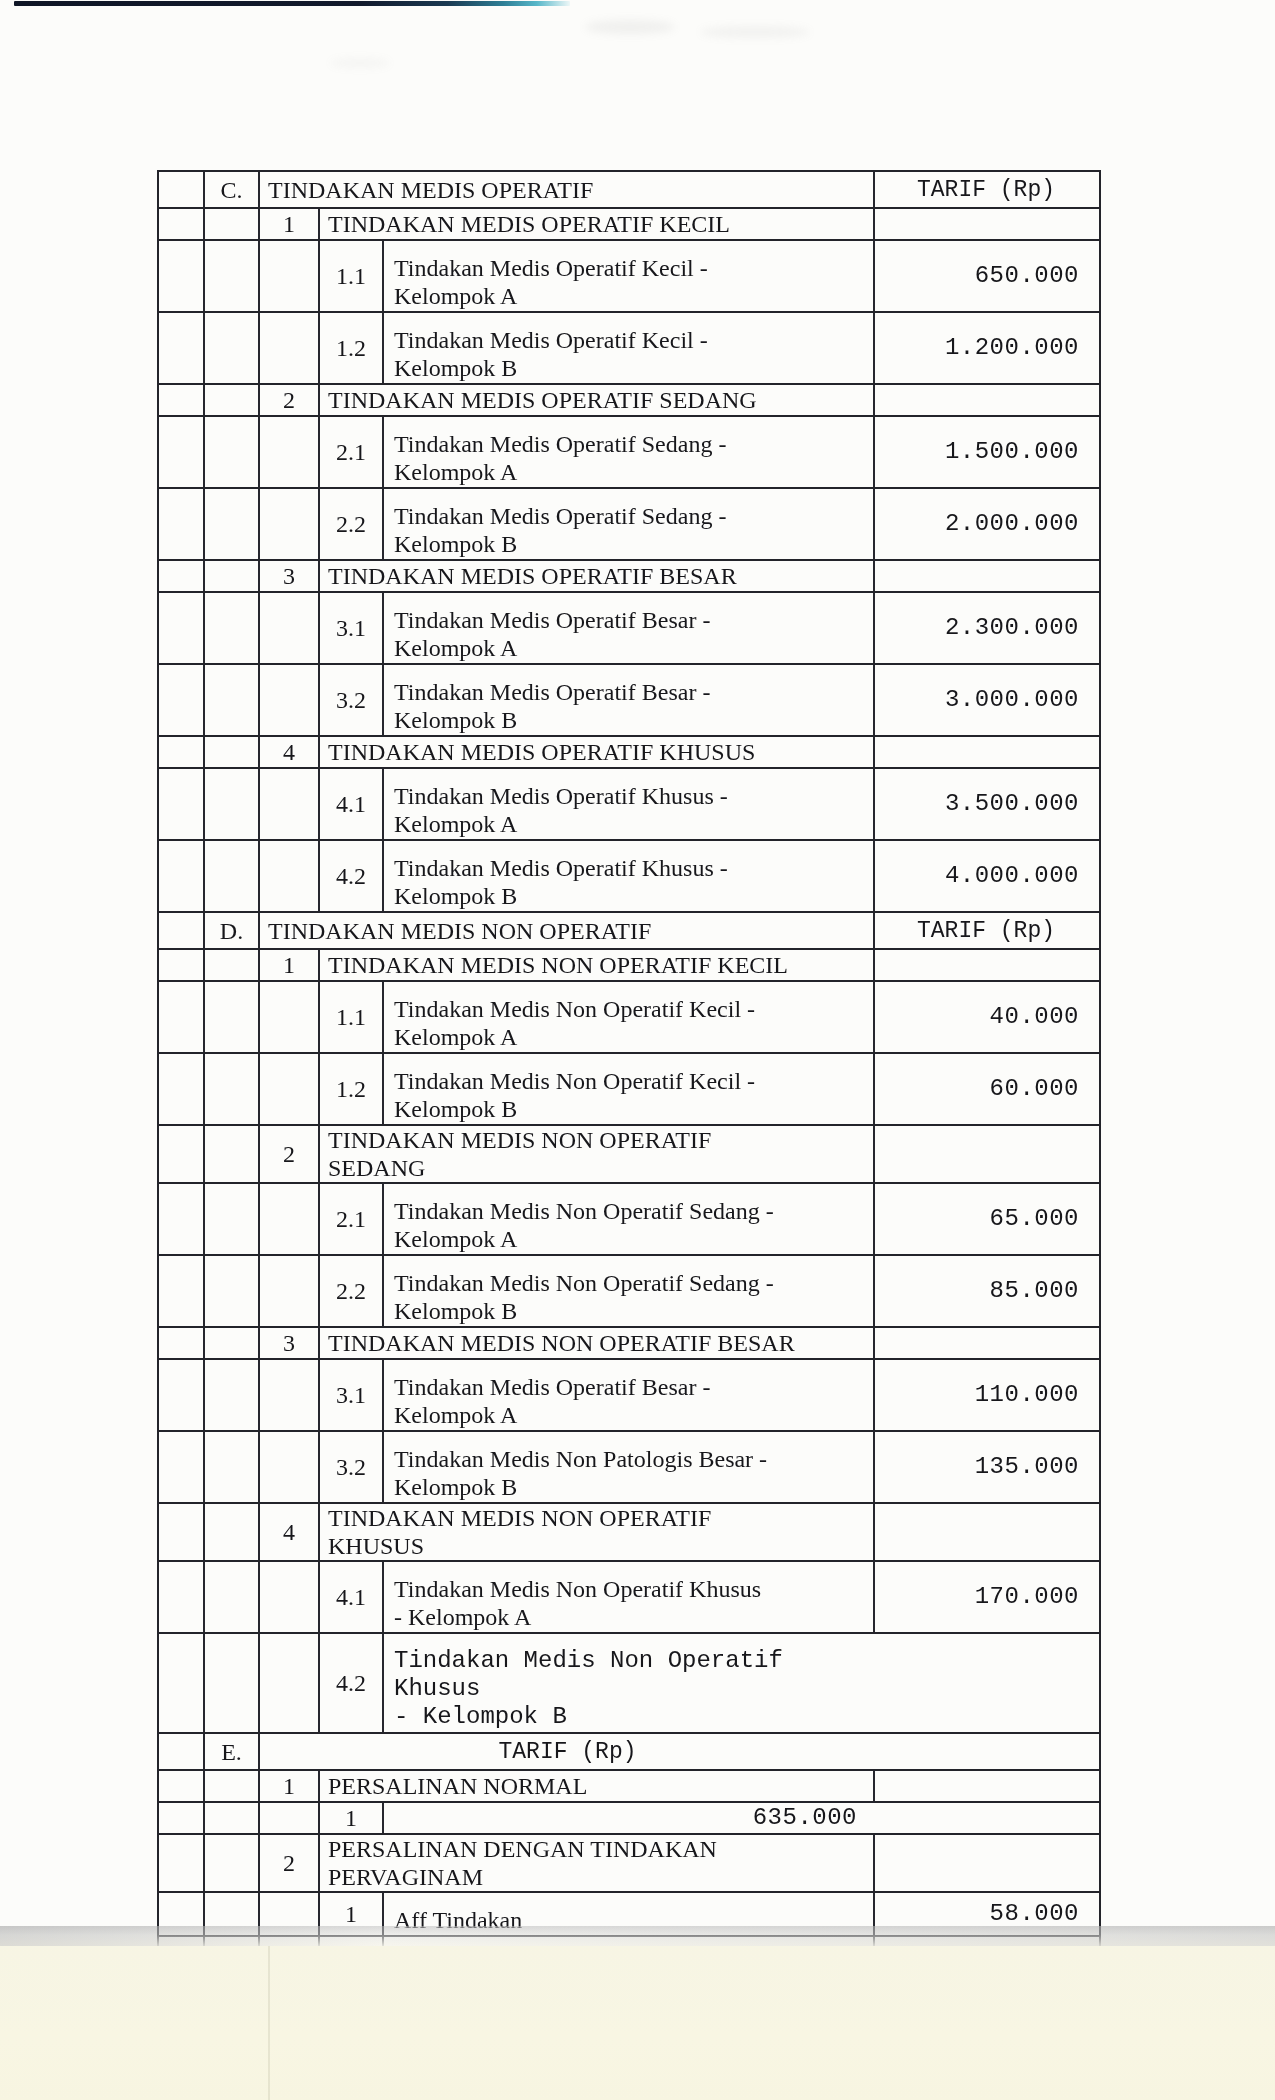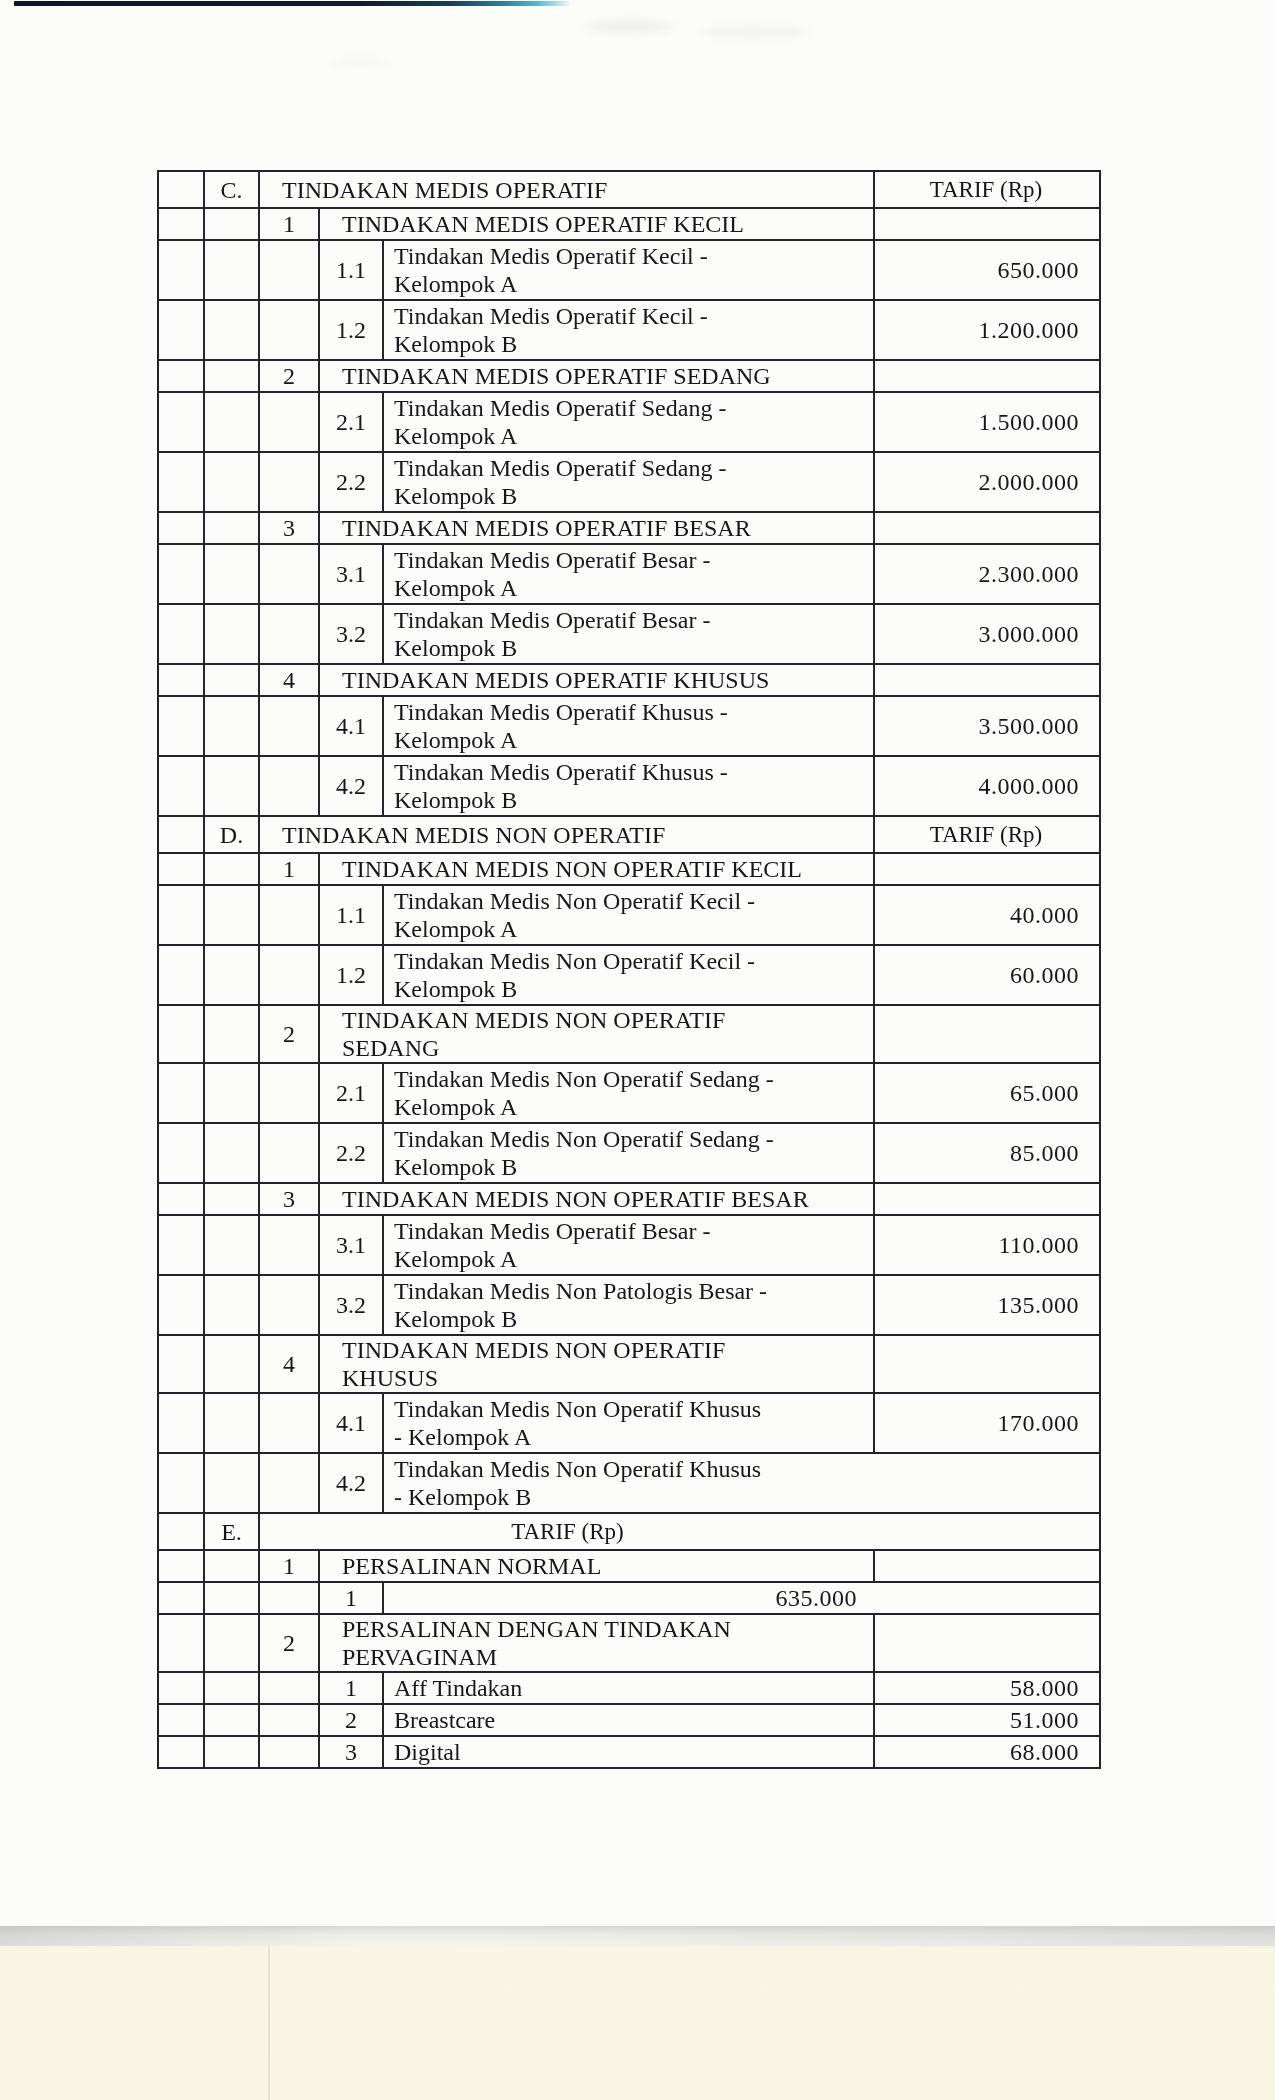--- a/index.html
+++ b/index.html
@@ -50,24 +50,24 @@
   .row.r-header{grid-template-columns:46px 55px 615px 222px;height:35px;}
   .row.r-sub{grid-template-columns:46px 55px 60px 555px 222px;min-height:30px;}
   .row.r-item{grid-template-columns:46px 55px 60px 64px 491px 222px;min-height:30px;}
   .cell{
     display:flex;align-items:center;
     border-right:2px solid #26272e;
     box-sizing:border-box;
     font-size:24px;line-height:28px;
     overflow:hidden;
   }
-  .cell:last-child{border-right:none;}
+  .cell:last-child{border-right:none;font-family:Liberation Mono, monospace;}
   .cell.num{justify-content:center;}
-  .cell.title{padding-left:22px;white-space:pre-line;font-family:Liberation Serif, serif;}
-  .cell.desc{padding-left:10px;padding-top:1px;padding-bottom:1px;white-space:pre-line;}
+  .cell.title{padding-left:8px;white-space:pre-line;font-family:Liberation Serif, serif;}
+  .cell.desc{padding-left:10px;padding-top:13px;padding-bottom:1px;white-space:pre-line;}
   .cell.tarif-head{justify-content:center;font-size:23px;}
   .cell.tarif-val{justify-content:flex-end;padding-right:18px;letter-spacing:.5px;}
 </style>
 </head>
 <body>
 
 <div class="paper">
   <div class="scan-topline"></div>
   <div class="smudge s1"></div>
   <div class="smudge s2"></div>

